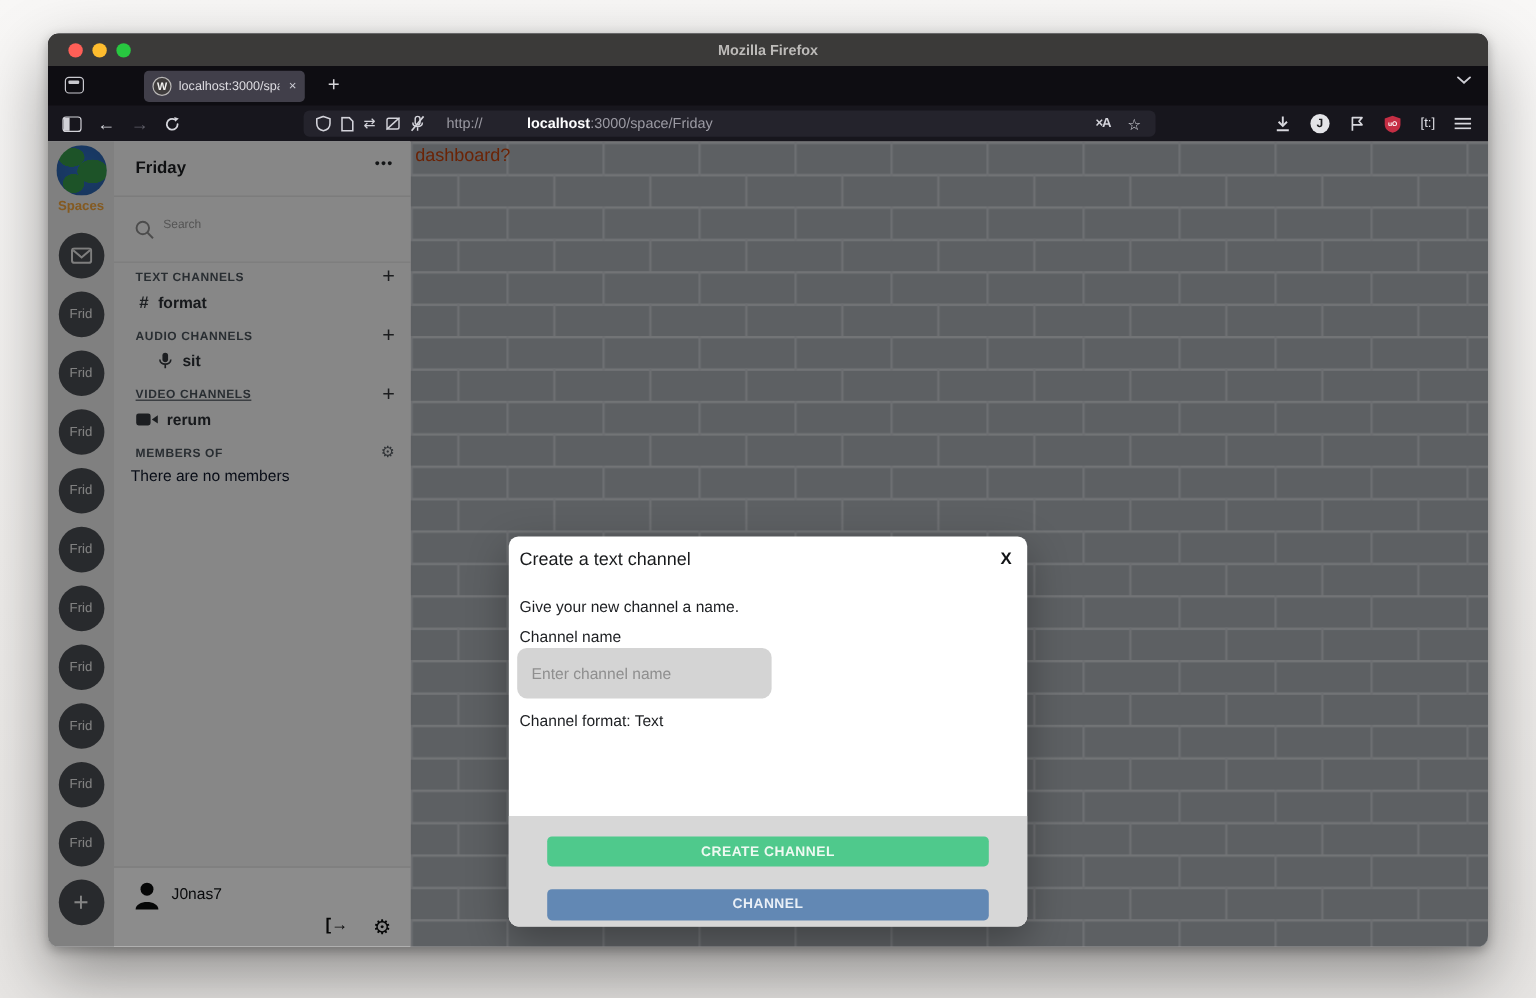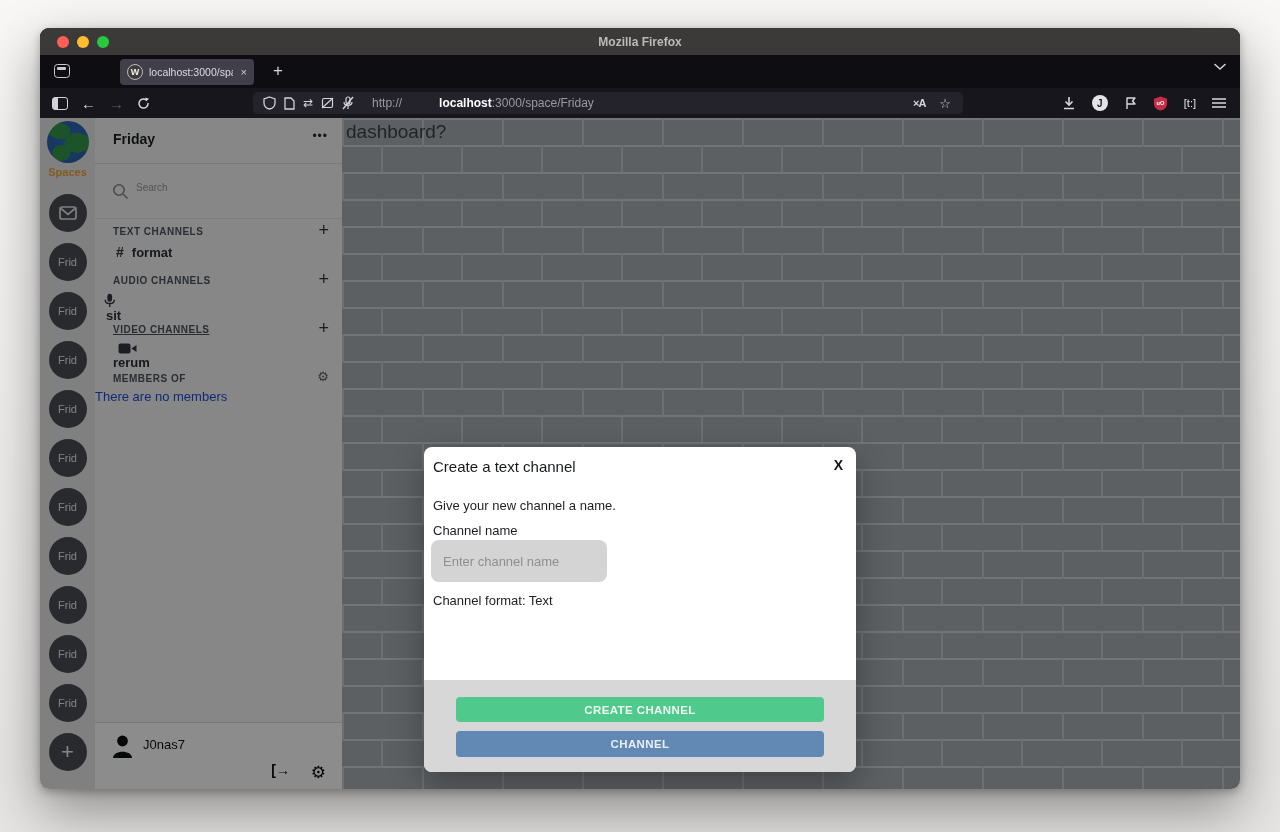--- a/index.html
+++ b/index.html
@@ -81,50 +81,50 @@
   .search-input { position:absolute; left:41px; top:8px; width:180px; border:none; background:transparent;
     font-size:10px; color:#333; outline:none; font-family:"Liberation Sans",sans-serif; }
   .search-input::placeholder { color:#9a9a9a; }
   .section-header { position:absolute; left:18px; font-size:10px; font-weight:bold; letter-spacing:.5px;
     color:#4c545c; }
   .section-add { position:absolute; right:13px; font-size:18px; font-weight:300; color:#33363a; line-height:1; }
   .channel { position:absolute; display:flex; align-items:center; }
   .hash { font-size:14px; font-weight:bold; color:#34383d; margin-right:8px; }
   .channel-name { font-size:13px; font-weight:bold; color:#2b2f34; }
   .members-gear { position:absolute; right:13px; font-size:13px; color:#5a6066; }
-  .members-empty { position:absolute; left:0; font-size:13px; color:#1d4ed8; }
+  .members-empty { position:absolute; left:14px; font-size:13px; color:#0f172a; }
   .userbar { position:absolute; left:0; right:0; bottom:0; height:67px; background:#ffffff;
     border-top:1px solid #dcdcdc; }
   .user-name { position:absolute; left:48px; top:14px; font-size:13px; color:#101214; }
   .userbar .person { position:absolute; left:15px; top:11px; }
   .logout { position:absolute; right:52px; bottom:11px; font-size:14px; font-weight:bold; color:#0c0d0e; }
   .user-gear { position:absolute; right:16px; bottom:8px; font-size:17px; color:#0c0d0e; line-height:1; }
   
   .main { flex:1 1 auto; position:relative; overflow:hidden; }
   .brickbg { position:absolute; inset:0; }
-  .dash-heading { position:absolute; left:4px; top:3px; font-size:19px; color:#404040; z-index:1; }
+  .dash-heading { position:absolute; left:4px; top:3px; font-size:15px; color:#c2410c; z-index:1; }
   
   .overlay { position:absolute; inset:0; background:rgba(0,0,0,0.45); z-index:5; }
   .modal { position:absolute; left:384px; top:329px; width:432px; height:325px; background:#fff;
     border-radius:8px; box-shadow:0 12px 34px rgba(0,0,0,.32); z-index:10;
     display:flex; flex-direction:column; }
   .modal-title { position:absolute; left:9px; top:11px; font-size:15px; color:#191b1d; }
   .modal-close { position:absolute; right:13px; top:10px; font-size:14px; font-weight:bold; color:#121416; }
   .modal-desc { position:absolute; left:9px; top:51px; font-size:13px; color:#1d1f22; }
   .modal-label { position:absolute; left:9px; top:76px; font-size:13px; color:#1d1f22; }
-  .modal-input { position:absolute; left:7px; top:93px; width:176px; height:42px; background:#d4d4d4;
+  .modal-input { position:absolute; left:7px; top:93px; width:212px; height:42px; background:#d4d4d4;
     border:none; border-radius:8px; padding:0 12px; font-size:13px; color:#444; outline:none;
     font-family:"Liberation Sans",sans-serif; }
   .modal-input::placeholder { color:#8f8f8f; }
   .modal-format { position:absolute; left:9px; top:146px; font-size:13px; color:#1d1f22; }
   .modal-footer { position:absolute; left:0; right:0; bottom:0; height:92px; background:#d7d7d7;
     border-radius:0 0 8px 8px; padding:17px 32px 0; }
   .btn { width:100%; border:none; border-radius:4px; font-size:11.5px; font-weight:bold;
     letter-spacing:.4px; font-family:"Liberation Sans",sans-serif; display:block; }
-  .btn-primary { height:25px; background:#4fc98c; color:#eef9f1; margin-bottom:9px; }
+  .btn-primary { height:25px; background:#4fc98c; color:#eef9f1; margin-bottom:19px; }
   .btn-secondary { height:26px; background:#6288b4; color:#e9eff6; }
   svg { display:block; }
 </style>
 </head>
 <body>
 
 <div class="window">
 
   <div class="titlebar">
     <div class="traffic">
@@ -256,32 +256,32 @@
 
       <div class="section-header" style="top:108px;">TEXT CHANNELS</div>
       <div class="section-add" style="top:103px;">+</div>
       <div class="channel" style="top:126px;left:21px;">
         <span class="hash">#</span>
         <span class="channel-name">format</span>
       </div>
 
       <div class="section-header" style="top:157px;">AUDIO CHANNELS</div>
       <div class="section-add" style="top:152px;">+</div>
-      <div class="channel" style="top:175px;left:8px;flex-direction:column;">
+      <div class="channel" style="top:175px;left:36px;">
         <svg width="13" height="15" viewBox="0 0 12 14" style="margin-right:8px;">
             <rect x="4" y="0.8" width="4.4" height="7.4" rx="2.2" fill="#34383d"></rect>
             <path d="M2 6.2 C2 11 10.5 11 10.5 6.2" fill="none" stroke="#34383d" stroke-width="1.3"></path>
             <line x1="6.2" y1="10.3" x2="6.2" y2="13" stroke="#34383d" stroke-width="1.3"></line>
           </svg>
         <span class="channel-name">sit</span>
       </div>
 
       <div class="section-header" style="top:206px;text-decoration:underline;">VIDEO CHANNELS</div>
       <div class="section-add" style="top:201px;">+</div>
-      <div class="channel" style="top:224px;left:18px;flex-direction:column;">
+      <div class="channel" style="top:224px;left:18px;">
         <svg width="19" height="13" viewBox="0 0 19 13" style="margin-right:7px;">
             <rect x="0.5" y="1.5" width="12" height="10" rx="2" fill="#34383d"></rect>
             <polygon points="13.5,6.5 18.5,3 18.5,10" fill="#34383d"></polygon>
           </svg>
         <span class="channel-name">rerum</span>
       </div>
 
       <div class="section-header" style="top:255px;">MEMBERS OF</div>
       <div class="members-gear" style="top:251px;">⚙</div>
       <div class="members-empty" style="top:271px;">There are no members</div>

